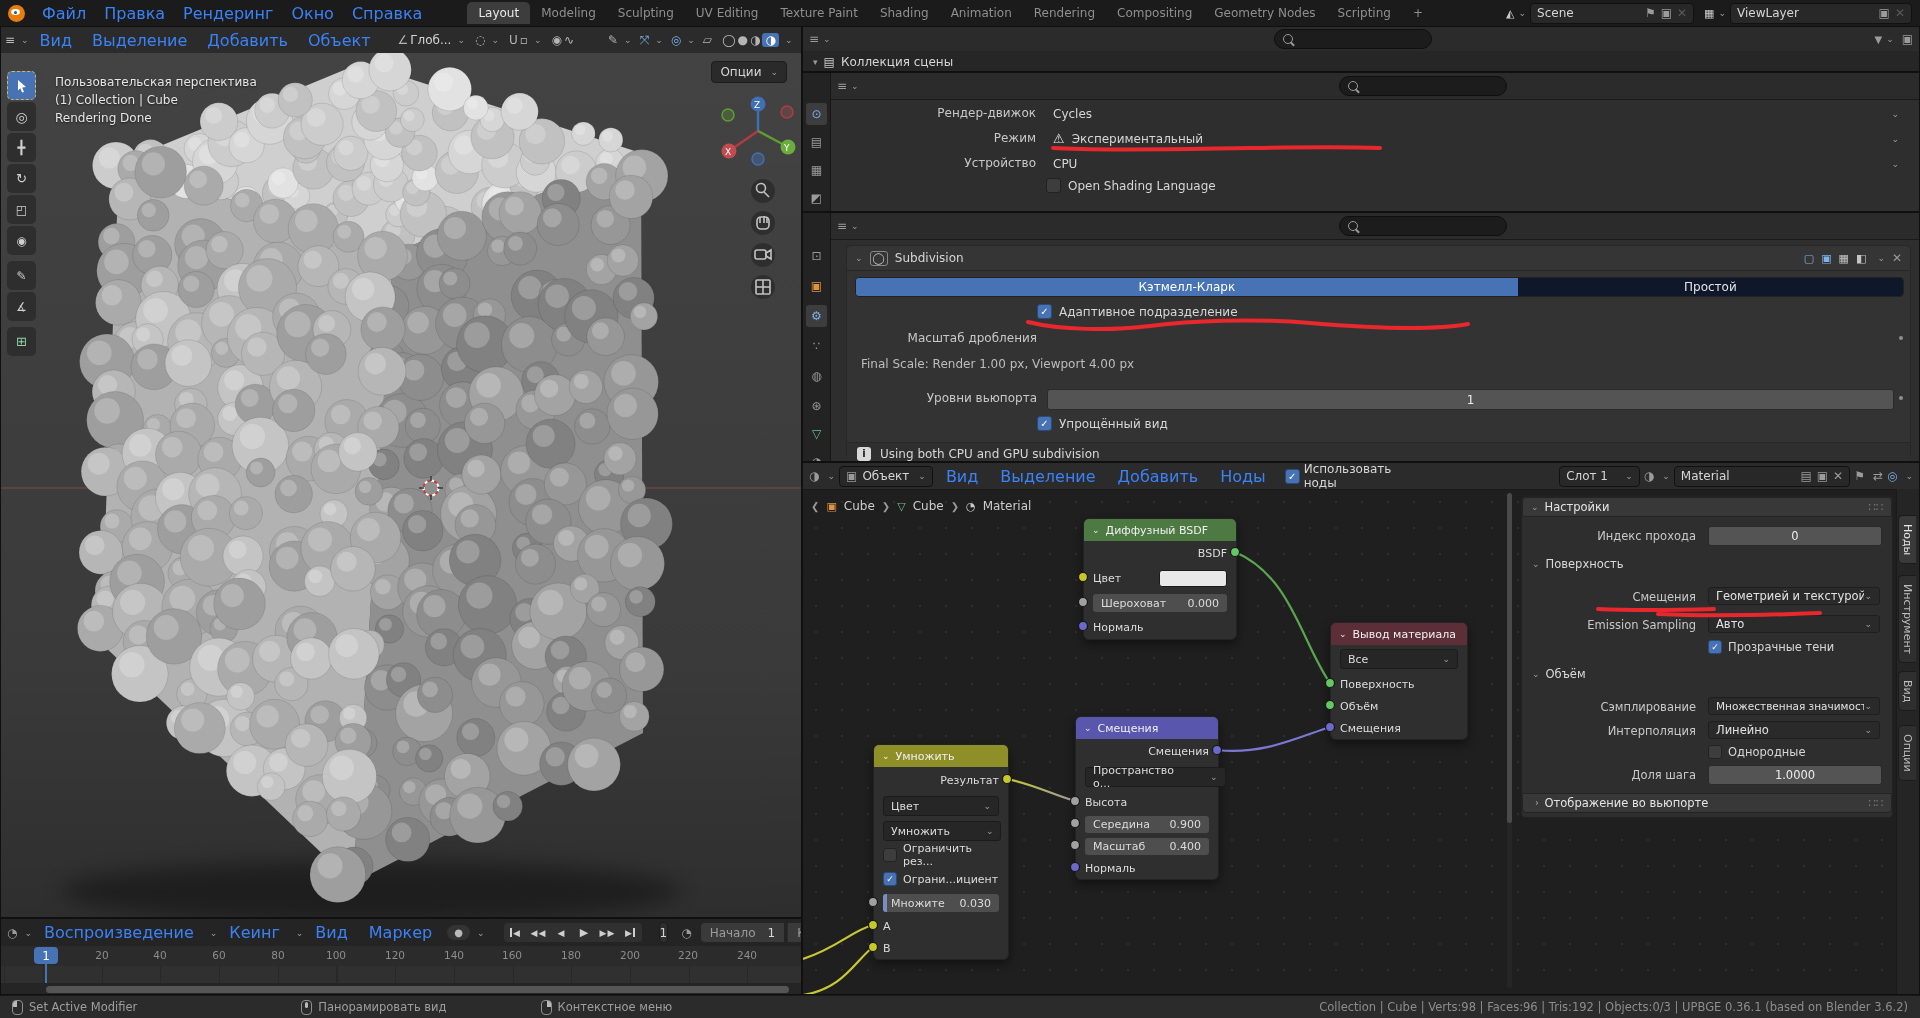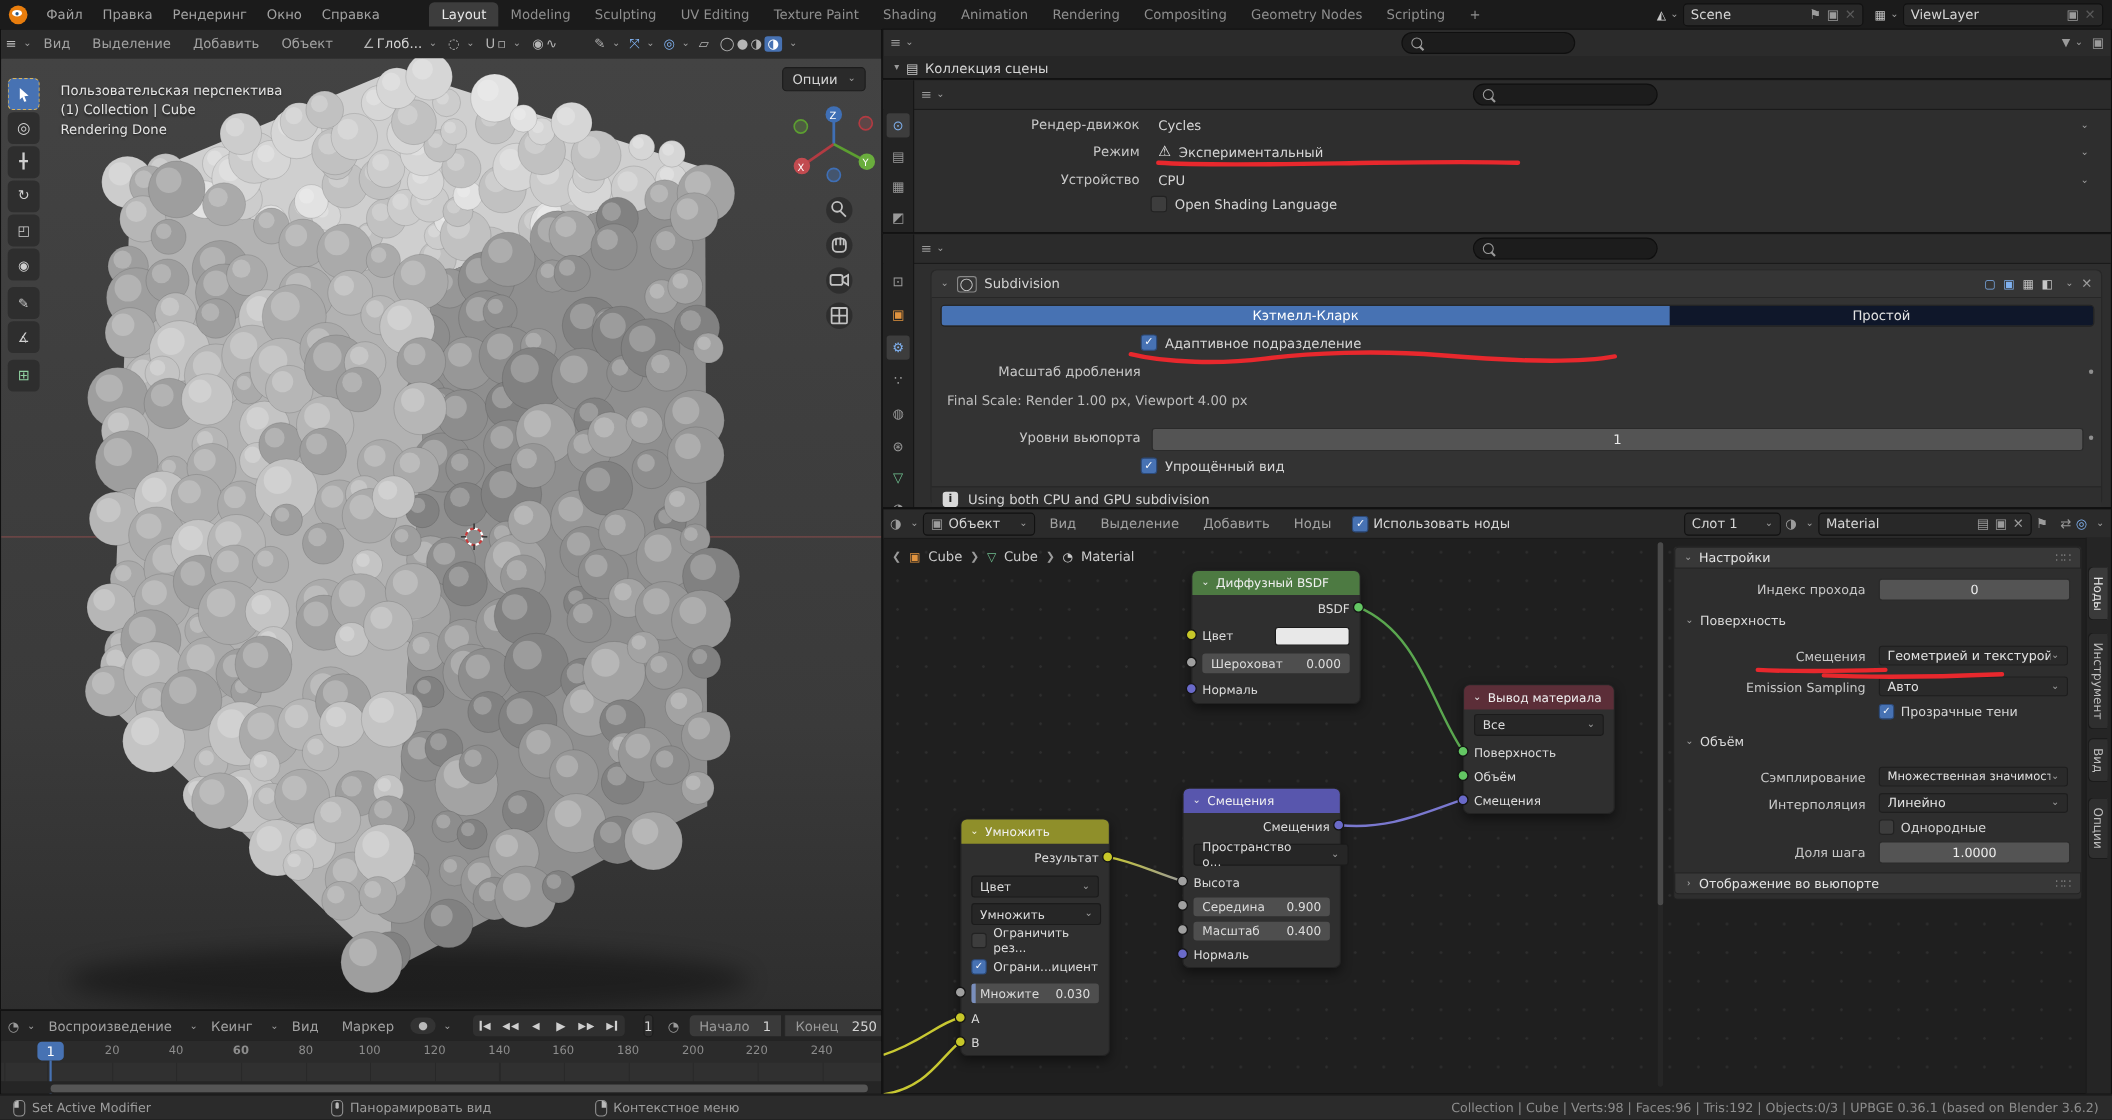--- a/index.html
+++ b/index.html
@@ -5,21 +5,21 @@
   html,body{margin:0;padding:0;background:#161616;}
   body{width:1920px;height:1018px;position:relative;overflow:hidden;
        font-family:"DejaVu Sans","Liberation Sans",sans-serif;font-size:12px;color:#d6d6d6;
        -webkit-font-smoothing:antialiased;}
   .abs{position:absolute;}
   .flex{display:flex;align-items:center;}
   .dim{color:#9b9b9b;}
   .chev{font-size:9px;color:#9e9e9e;margin-left:4px;}
   
   #topbar{left:0;top:0;width:1920px;height:26px;background:#1b1b1b;display:flex;align-items:center;border-bottom:1px solid #101010;}
-  .menu{padding:0 9px;color:#a3a3a3;font-size:12px;text-align:right;}
+  .menu{padding:0 9px;color:#3b82f6;font-size:16px;text-align:right;}
   .wtab{padding:4px 11px;color:#8f8f8f;font-size:12px;border-radius:5px 5px 0 0;}
   .wtab.active{background:#3d3d3d;color:#e8e8e8;}
   .tb-field{background:#282828;border:1px solid #111;border-radius:4px;height:19px;display:flex;align-items:center;padding:0 6px;gap:5px;}
   
   .lens{display:inline-block;width:8px;height:8px;border:1.5px solid #9a9a9a;border-radius:50%;position:relative;}
   .lens::after{content:"";position:absolute;width:5px;height:1.5px;background:#9a9a9a;transform:rotate(45deg);left:6px;top:8px;}
   .srch{background:#1c1c1c;border:1px solid #0f0f0f;border-radius:10px;height:18px;display:flex;align-items:center;padding:0 8px;gap:6px;}
   .cb{width:13px;height:13px;border-radius:3px;flex:0 0 13px;display:flex;align-items:center;justify-content:center;font-size:10px;color:#fff;}
   .cb.on{background:#4772b3;border:1px solid #2c4a79;}
   .cb.off{background:#3d3d3d;border:1px solid #222;}
@@ -1289,21 +1289,21 @@
       <span>1</span>
     </div>
     <div class="flex" style="background:#3a3a3a;border-radius:0 4px 4px 0;height:19px;padding:0 9px;gap:12px;border-left:1px solid #2a2a2a;">
       <span class="dim">Конец</span>
       <span>250</span>
     </div>
   </div>
   <div class="abs" style="left:0;top:27px;width:802px;height:20px;background:#2b2b2b;">
     <span class="tick" style="left:101px;top:3px;">20</span>
     <span class="tick" style="left:159px;top:3px;">40</span>
-    <span class="tick" style="left:218px;top:3px;font-weight:bold;">60</span>
+    <span class="tick" style="left:218px;top:3px;">60</span>
     <span class="tick" style="left:277px;top:3px;">80</span>
     <span class="tick" style="left:335px;top:3px;">100</span>
     <span class="tick" style="left:394px;top:3px;">120</span>
     <span class="tick" style="left:453px;top:3px;">140</span>
     <span class="tick" style="left:511px;top:3px;">160</span>
     <span class="tick" style="left:570px;top:3px;">180</span>
     <span class="tick" style="left:629px;top:3px;">200</span>
     <span class="tick" style="left:687px;top:3px;">220</span>
     <span class="tick" style="left:746px;top:3px;">240</span>
   </div>

